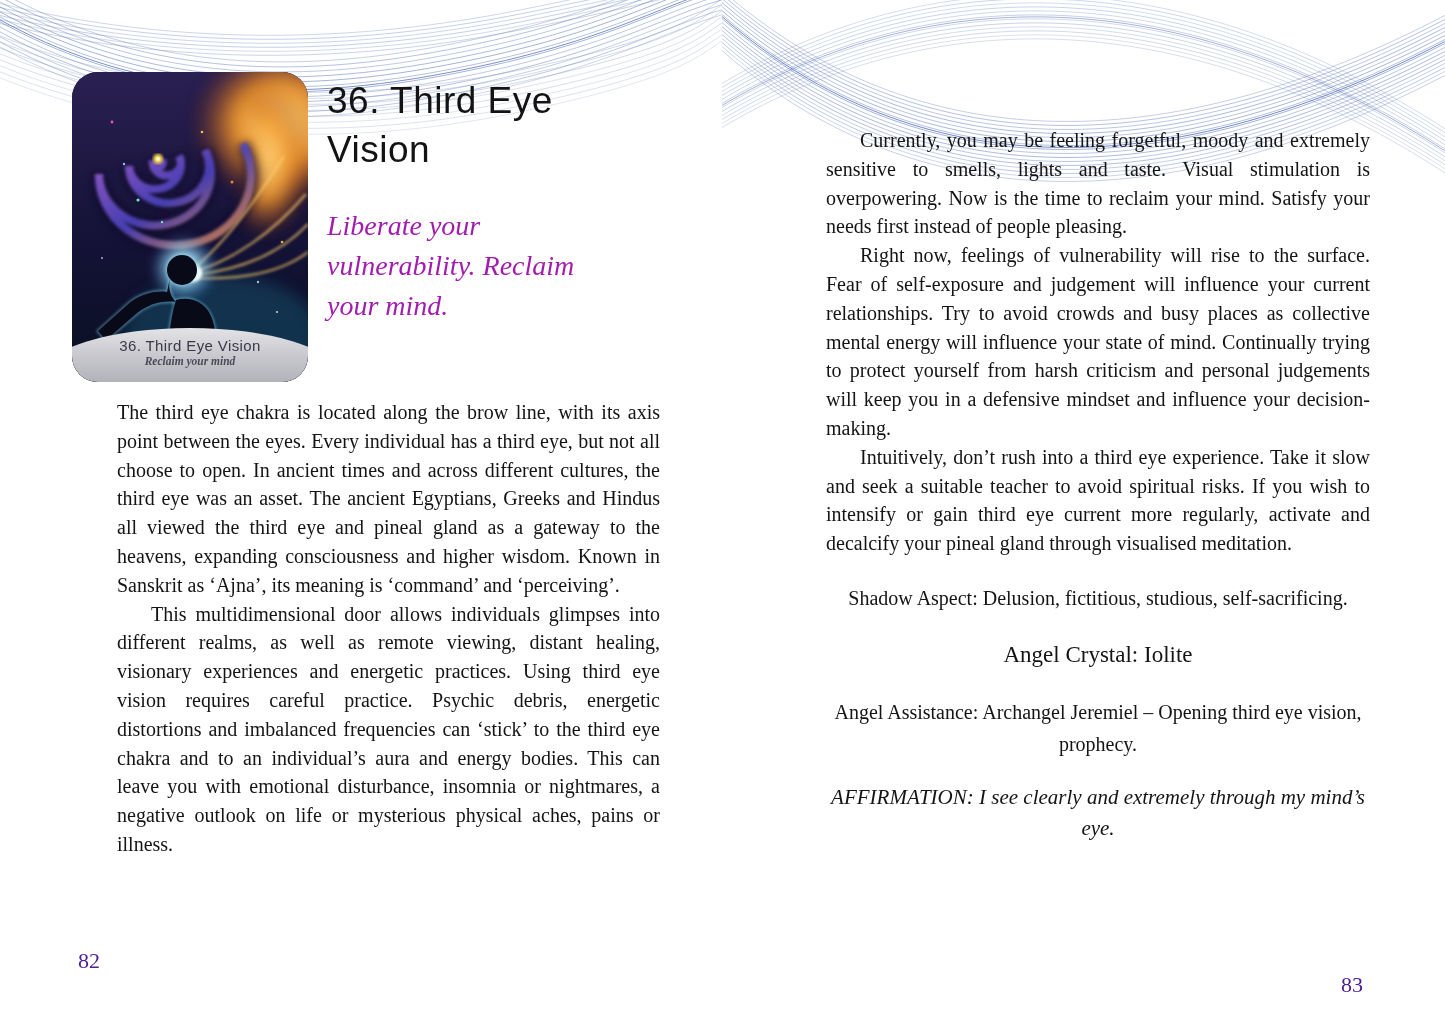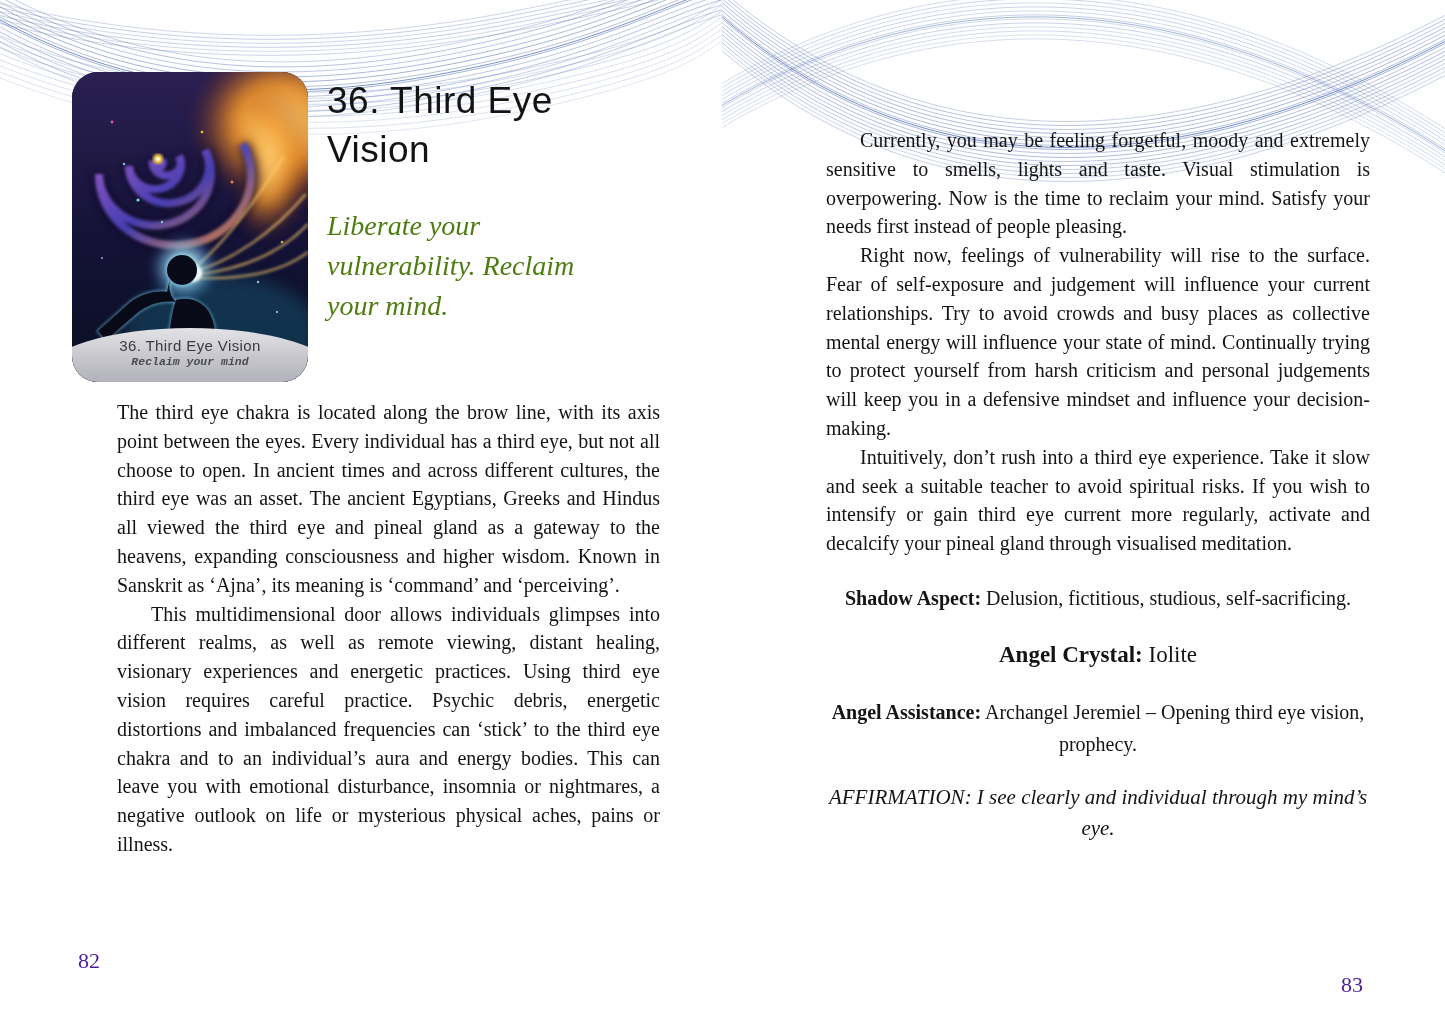--- a/index.html
+++ b/index.html
@@ -26,50 +26,50 @@
     position:absolute; left:-12%; bottom:0; width:124%; height:54px;
     border-radius:50% 50% 0 0 / 85% 85% 0 0;
     background:linear-gradient(180deg,#e3e3e7 0%,#c6c6cc 55%,#b2b2ba 100%);
     text-align:center; padding-top:9px;
   }
   .card-band-title {
     font-family:"Liberation Sans", sans-serif; font-size:15px; font-weight:500;
     color:#3a3a46; letter-spacing:.4px;
   }
   .card-band-sub {
-    font-family:Liberation Mono, monospace; font-size:11.5px; font-style:italic;
+    font-family:Liberation Serif, serif; font-size:11.5px; font-style:italic;
     font-weight:700; color:#4b4b58; margin-top:1px;
   }
 
   
   .heading {
     position:absolute; left:327px; top:76px; width:310px;
     font-family:"Liberation Sans", sans-serif; font-weight:400;
     font-size:37px; line-height:49px; color:#131313; letter-spacing:.5px;
   }
   .lead {
     position:absolute; left:327px; top:206px; width:272px;
-    font-style:italic; font-size:28px; line-height:40px; color:#4d7c0f;
+    font-style:italic; font-size:28px; line-height:40px; color:#a21caf;
   }
   .body-left {
     position:absolute; left:78px; top:398px; width:543px;
     font-size:20px; line-height:28.8px; text-align:justify;margin-left:39px;
   }
   .body-right {
     position:absolute; left:104px; top:126px; width:544px;
     font-size:20px; line-height:28.8px; text-align:justify;
   }
   .body-left p, .body-right p { margin:0; }
   .indent { text-indent:34px; }
 
   .sect {
     text-align:center; text-indent:0; line-height:32px; margin-top:24px !important;
     font-size:20px;
   }
-  .sect b { font-weight:700; }
+  .sect b { font-weight:400; }
   .sect-crystal { font-size:23px; line-height:34px; }
   .affirmation {
     text-align:center; text-indent:0; font-style:italic; font-size:21px;
     line-height:31px; margin-top:22px !important;
   }
 
   .pagenum {
     position:absolute; top:948px; font-size:22px; color:#4c1d95;
   }
   .pagenum-left  { left:78px; }
@@ -269,19 +269,19 @@
       <p class="indent">Currently, you may be feeling forgetful, moody and extremely sensitive to smells, lights and taste. Visual stimulation is overpowering. Now is the time to reclaim your mind. Satisfy your needs first instead of people pleasing.</p>
       <p class="indent">Right now, feelings of vulnerability will rise to the surface. Fear of self-exposure and judgement will influence your current relationships. Try to avoid crowds and busy places as collective mental energy will influence your state of mind. Continually trying to protect yourself from harsh criticism and personal judgements will keep you in a defensive mindset and influence your decision-making.</p>
       <p class="indent">Intuitively, don’t rush into a third eye experience. Take it slow and seek a suitable teacher to avoid spiritual risks. If you wish to intensify or gain third eye current more regularly, activate and decalcify your pineal gland through visualised meditation.</p>
 
       <p class="sect"><b>Shadow Aspect:</b> <span>Delusion, fictitious, studious, self-sacrificing.</span></p>
 
       <p class="sect sect-crystal"><b>Angel Crystal:</b> <span>Iolite</span></p>
 
       <p class="sect"><b>Angel Assistance:</b> <span>Archangel Jeremiel – Opening third eye vision, prophecy.</span></p>
 
-      <p class="affirmation">AFFIRMATION: I see clearly and individual through my mind’s eye.</p>
+      <p class="affirmation">AFFIRMATION: I see clearly and extremely through my mind’s eye.</p>
     </div>
 
     <div class="pagenum pagenum-right">83</div>
   </section>
 
 </div>
 
 </body></html>

